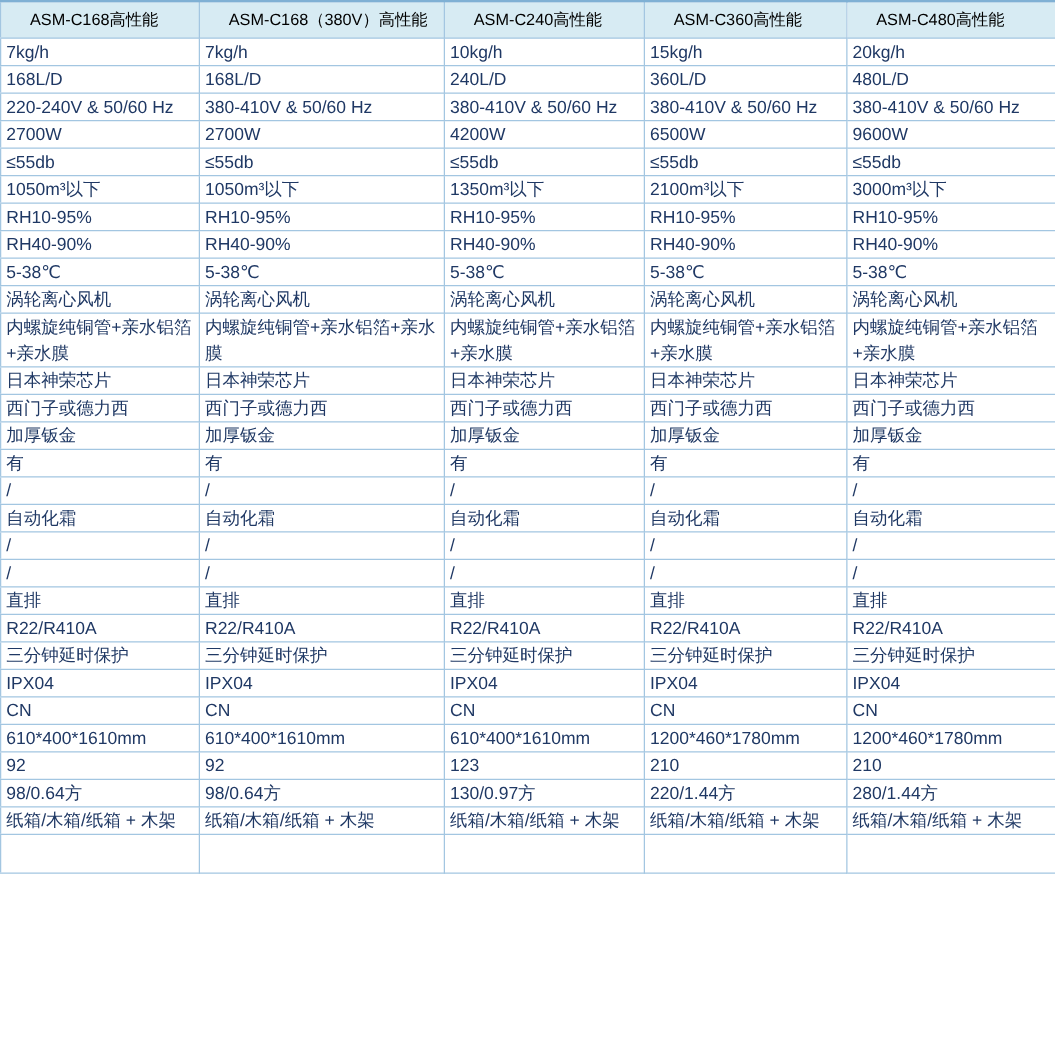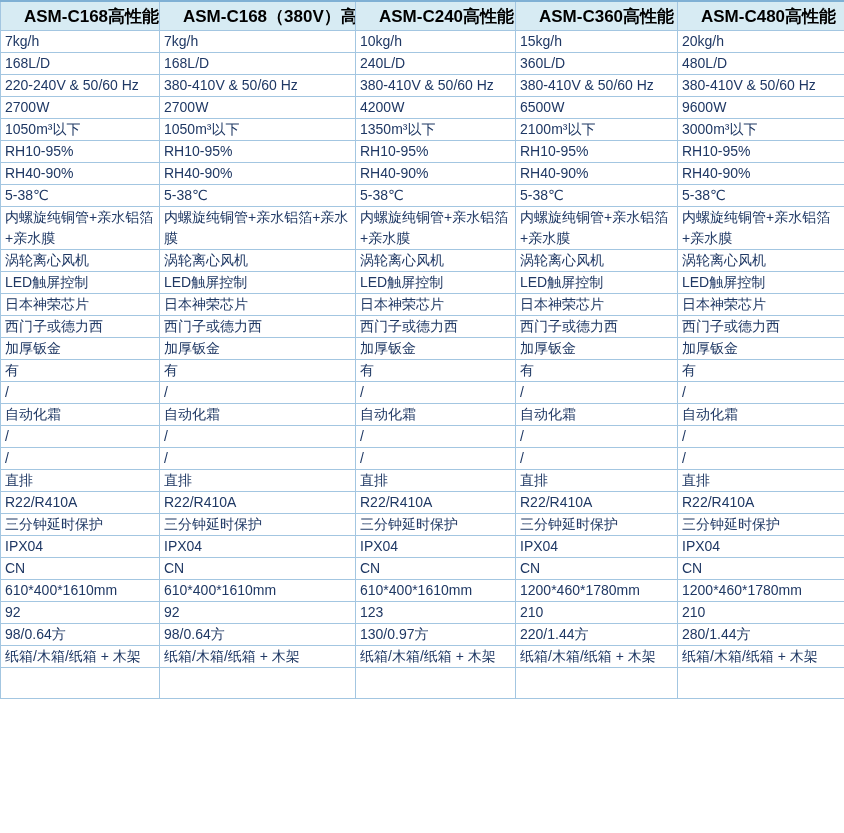--- a/index.html
+++ b/index.html
@@ -28,22 +28,22 @@
     border-bottom: 1px solid var(--border-color, #A3C6E1);
     padding: 0 4px;
     text-align: left;
     vertical-align: middle;
     overflow: hidden;
     word-break: break-all;
   }
   .spec-table th {
     background: var(--header-bg, #D7EBF3);
     color: var(--header-text, #000000);
-    font-size: 17px;
-    font-weight: bold;
+    font-size: 13px;
+    font-weight: normal;
     height: 28px;
     white-space: nowrap;
     padding-left: 23px;
   }
   .spec-table td {
     font-size: 14px;
     line-height: 21px;
     height: 21px;
     background: #ffffff;
   }
@@ -95,20 +95,27 @@
           <td>380-410V &amp; 50/60 Hz</td>
         </tr>
         <tr>
           <td>2700W</td>
           <td>2700W</td>
           <td>4200W</td>
           <td>6500W</td>
           <td>9600W</td>
         </tr>
         <tr>
+          <td>≤55db</td>
+          <td>≤55db</td>
+          <td>≤55db</td>
+          <td>≤55db</td>
+          <td>≤55db</td>
+        </tr>
+        <tr>
           <td>1050m³以下</td>
           <td>1050m³以下</td>
           <td>1350m³以下</td>
           <td>2100m³以下</td>
           <td>3000m³以下</td>
         </tr>
         <tr>
           <td>RH10-95%</td>
           <td>RH10-95%</td>
           <td>RH10-95%</td>
@@ -123,39 +130,32 @@
           <td>RH40-90%</td>
         </tr>
         <tr>
           <td>5-38℃</td>
           <td>5-38℃</td>
           <td>5-38℃</td>
           <td>5-38℃</td>
           <td>5-38℃</td>
         </tr>
         <tr>
-          <td>内螺旋纯铜管+亲水铝箔+亲水膜</td>
-          <td>内螺旋纯铜管+亲水铝箔+亲水膜</td>
-          <td>内螺旋纯铜管+亲水铝箔+亲水膜</td>
-          <td>内螺旋纯铜管+亲水铝箔+亲水膜</td>
-          <td>内螺旋纯铜管+亲水铝箔+亲水膜</td>
-        </tr>
-        <tr>
-          <td>涡轮离心风机</td>
-          <td>涡轮离心风机</td>
-          <td>涡轮离心风机</td>
-          <td>涡轮离心风机</td>
-          <td>涡轮离心风机</td>
-        </tr>
-        <tr>
-          <td>LED触屏控制</td>
-          <td>LED触屏控制</td>
-          <td>LED触屏控制</td>
-          <td>LED触屏控制</td>
-          <td>LED触屏控制</td>
+          <td>涡轮离心风机</td>
+          <td>涡轮离心风机</td>
+          <td>涡轮离心风机</td>
+          <td>涡轮离心风机</td>
+          <td>涡轮离心风机</td>
+        </tr>
+        <tr>
+          <td>内螺旋纯铜管+亲水铝箔+亲水膜</td>
+          <td>内螺旋纯铜管+亲水铝箔+亲水膜</td>
+          <td>内螺旋纯铜管+亲水铝箔+亲水膜</td>
+          <td>内螺旋纯铜管+亲水铝箔+亲水膜</td>
+          <td>内螺旋纯铜管+亲水铝箔+亲水膜</td>
         </tr>
         <tr>
           <td>日本神荣芯片</td>
           <td>日本神荣芯片</td>
           <td>日本神荣芯片</td>
           <td>日本神荣芯片</td>
           <td>日本神荣芯片</td>
         </tr>
         <tr>
           <td>西门子或德力西</td>

